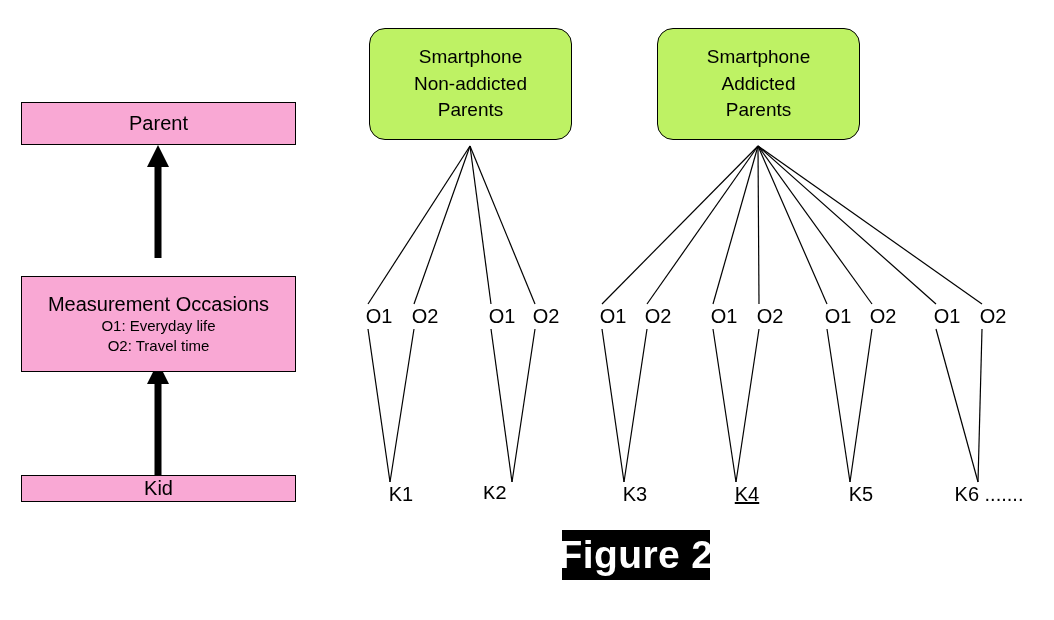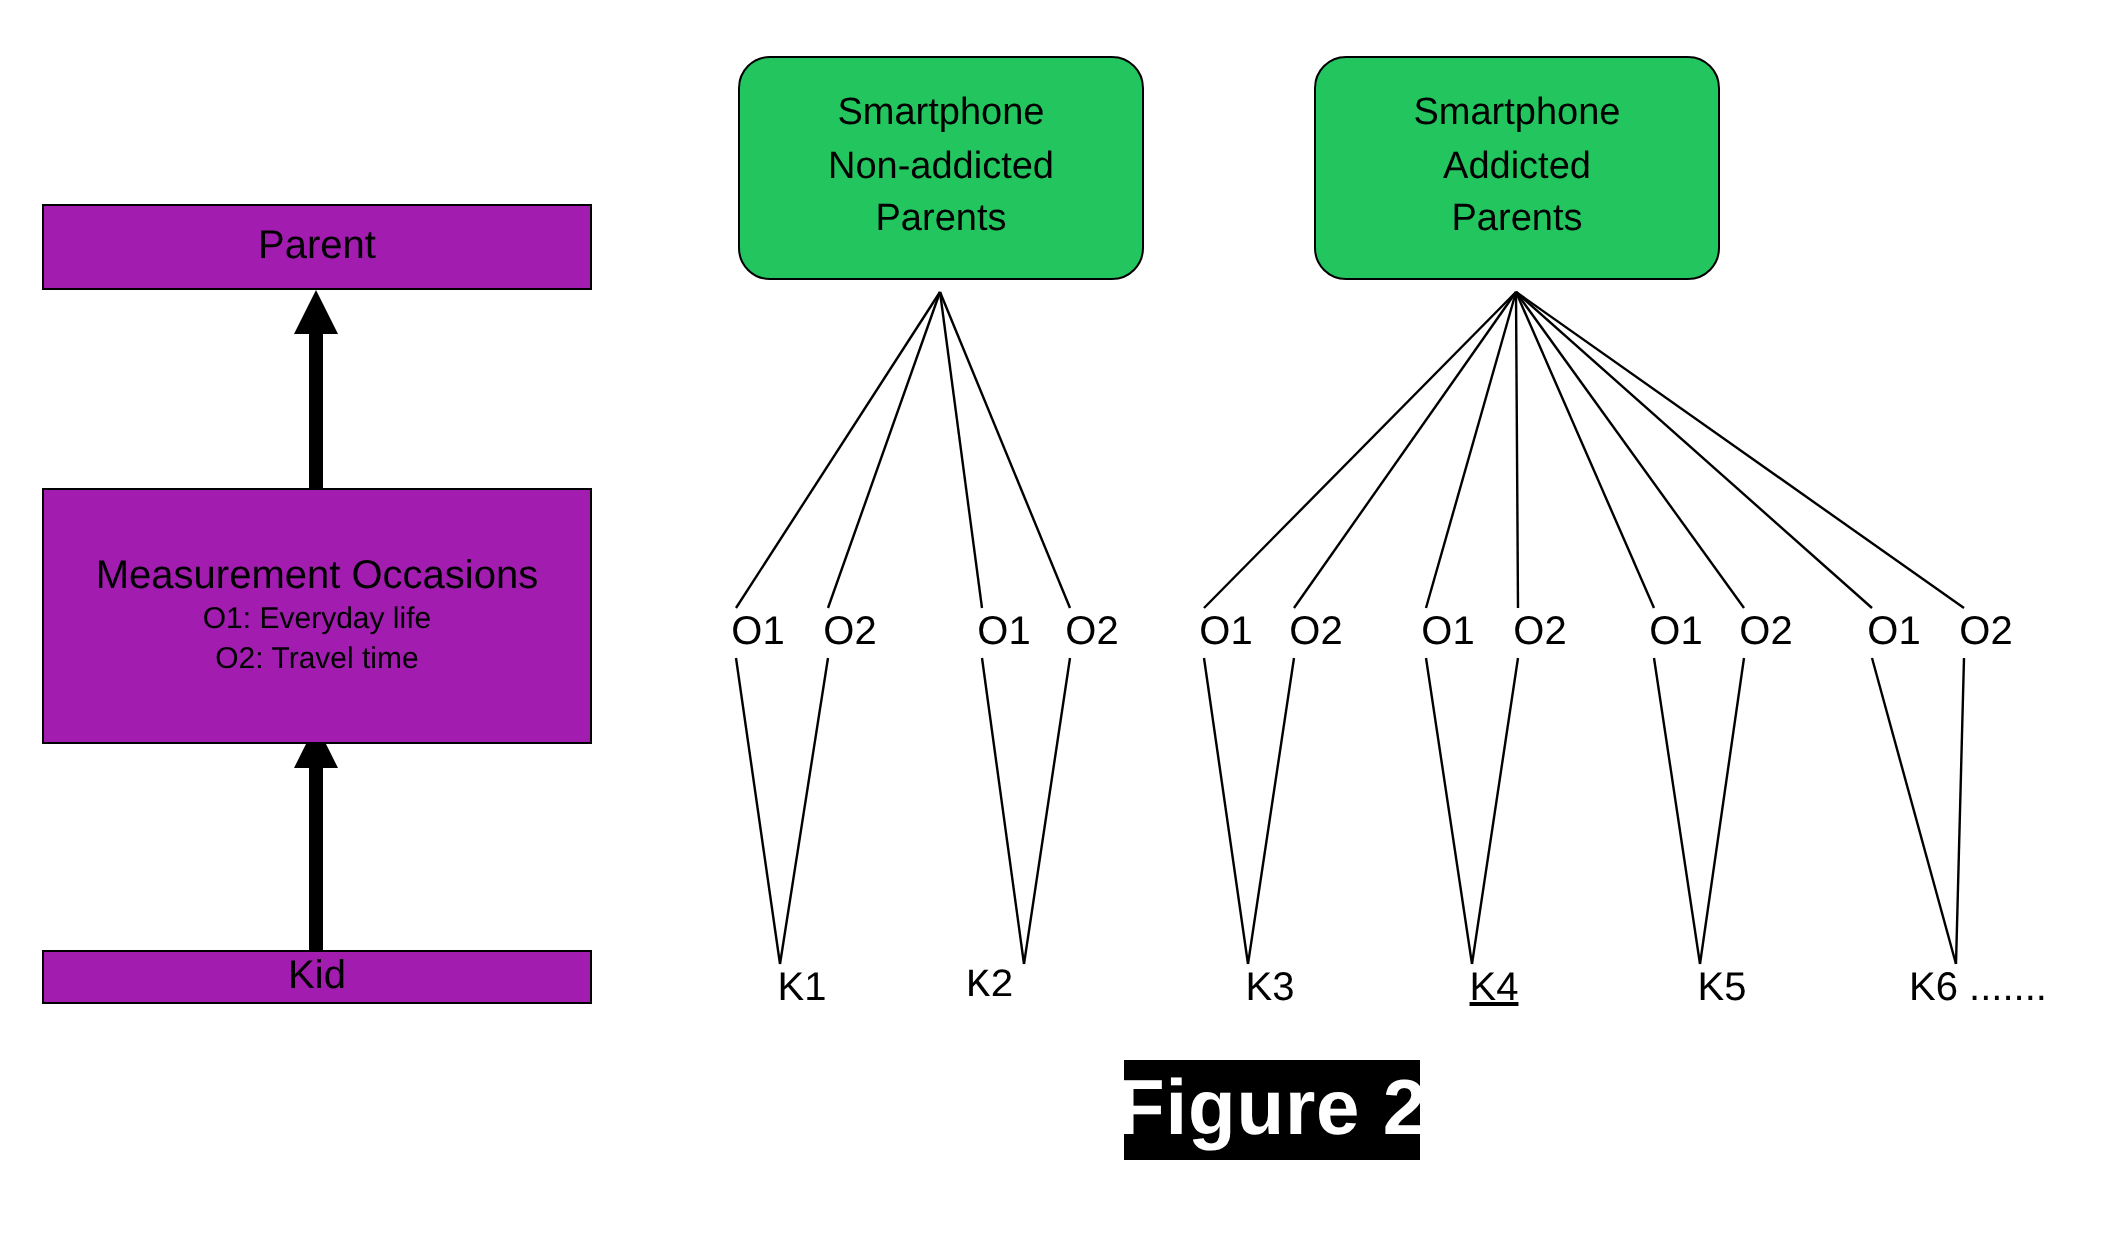--- a/index.html
+++ b/index.html
@@ -25,21 +25,21 @@
     width: 1054px;
     height: 620px;
     pointer-events: none;
   }
 
   
   .rect-box {
     position: absolute;
     box-sizing: border-box;
     border: 1.6px solid #000000;
-    background: #a21caf;
+    background: #f9a8d4;
     display: flex;
     flex-direction: column;
     align-items: center;
     justify-content: center;
     text-align: center;
   }
   .rect-box .title {
     font-size: 20px;
     line-height: 1.22;
     white-space: nowrap;
@@ -49,21 +49,21 @@
     line-height: 1.32;
     white-space: nowrap;
   }
 
   
   .round-box {
     position: absolute;
     box-sizing: border-box;
     border: 1.6px solid #000000;
     border-radius: 16px;
-    background: #22c55e;
+    background: #bef264;
     display: flex;
     flex-direction: column;
     align-items: center;
     justify-content: center;
     text-align: center;
   }
   .round-box .ln {
     font-size: 19px;
     line-height: 1.42;
     white-space: nowrap;
@@ -134,21 +134,21 @@
     <g id="left-arrows" fill="#000000">
         <polygon points="154.5,475 154.5,384 147,384 158,362 169,384 161.5,384 161.5,475" fill="#000000"></polygon>
         <polygon points="154.5,258 154.5,167 147,167 158,145 169,167 161.5,167 161.5,258" fill="#000000"></polygon>
       </g>
   </svg>
 
   <div id="left-boxes">
       <div class="rect-box" style="left: 21px; top: 102px; width: 275px; height: 43px;">
         <div class="title">Parent</div>
       </div>
-      <div class="rect-box" style="left: 21px; top: 244px; width: 275px; height: 128px;">
+      <div class="rect-box" style="left: 21px; top: 276px; width: 275px; height: 96px;">
         <div class="title">Measurement Occasions</div>
         <div class="sub">O1: Everyday life</div>
         <div class="sub">O2: Travel time</div>
       </div>
       <div class="rect-box" style="left: 21px; top: 475px; width: 275px; height: 27px;">
         <div class="title">Kid</div>
       </div>
     </div>
 
   <div id="group-boxes">

